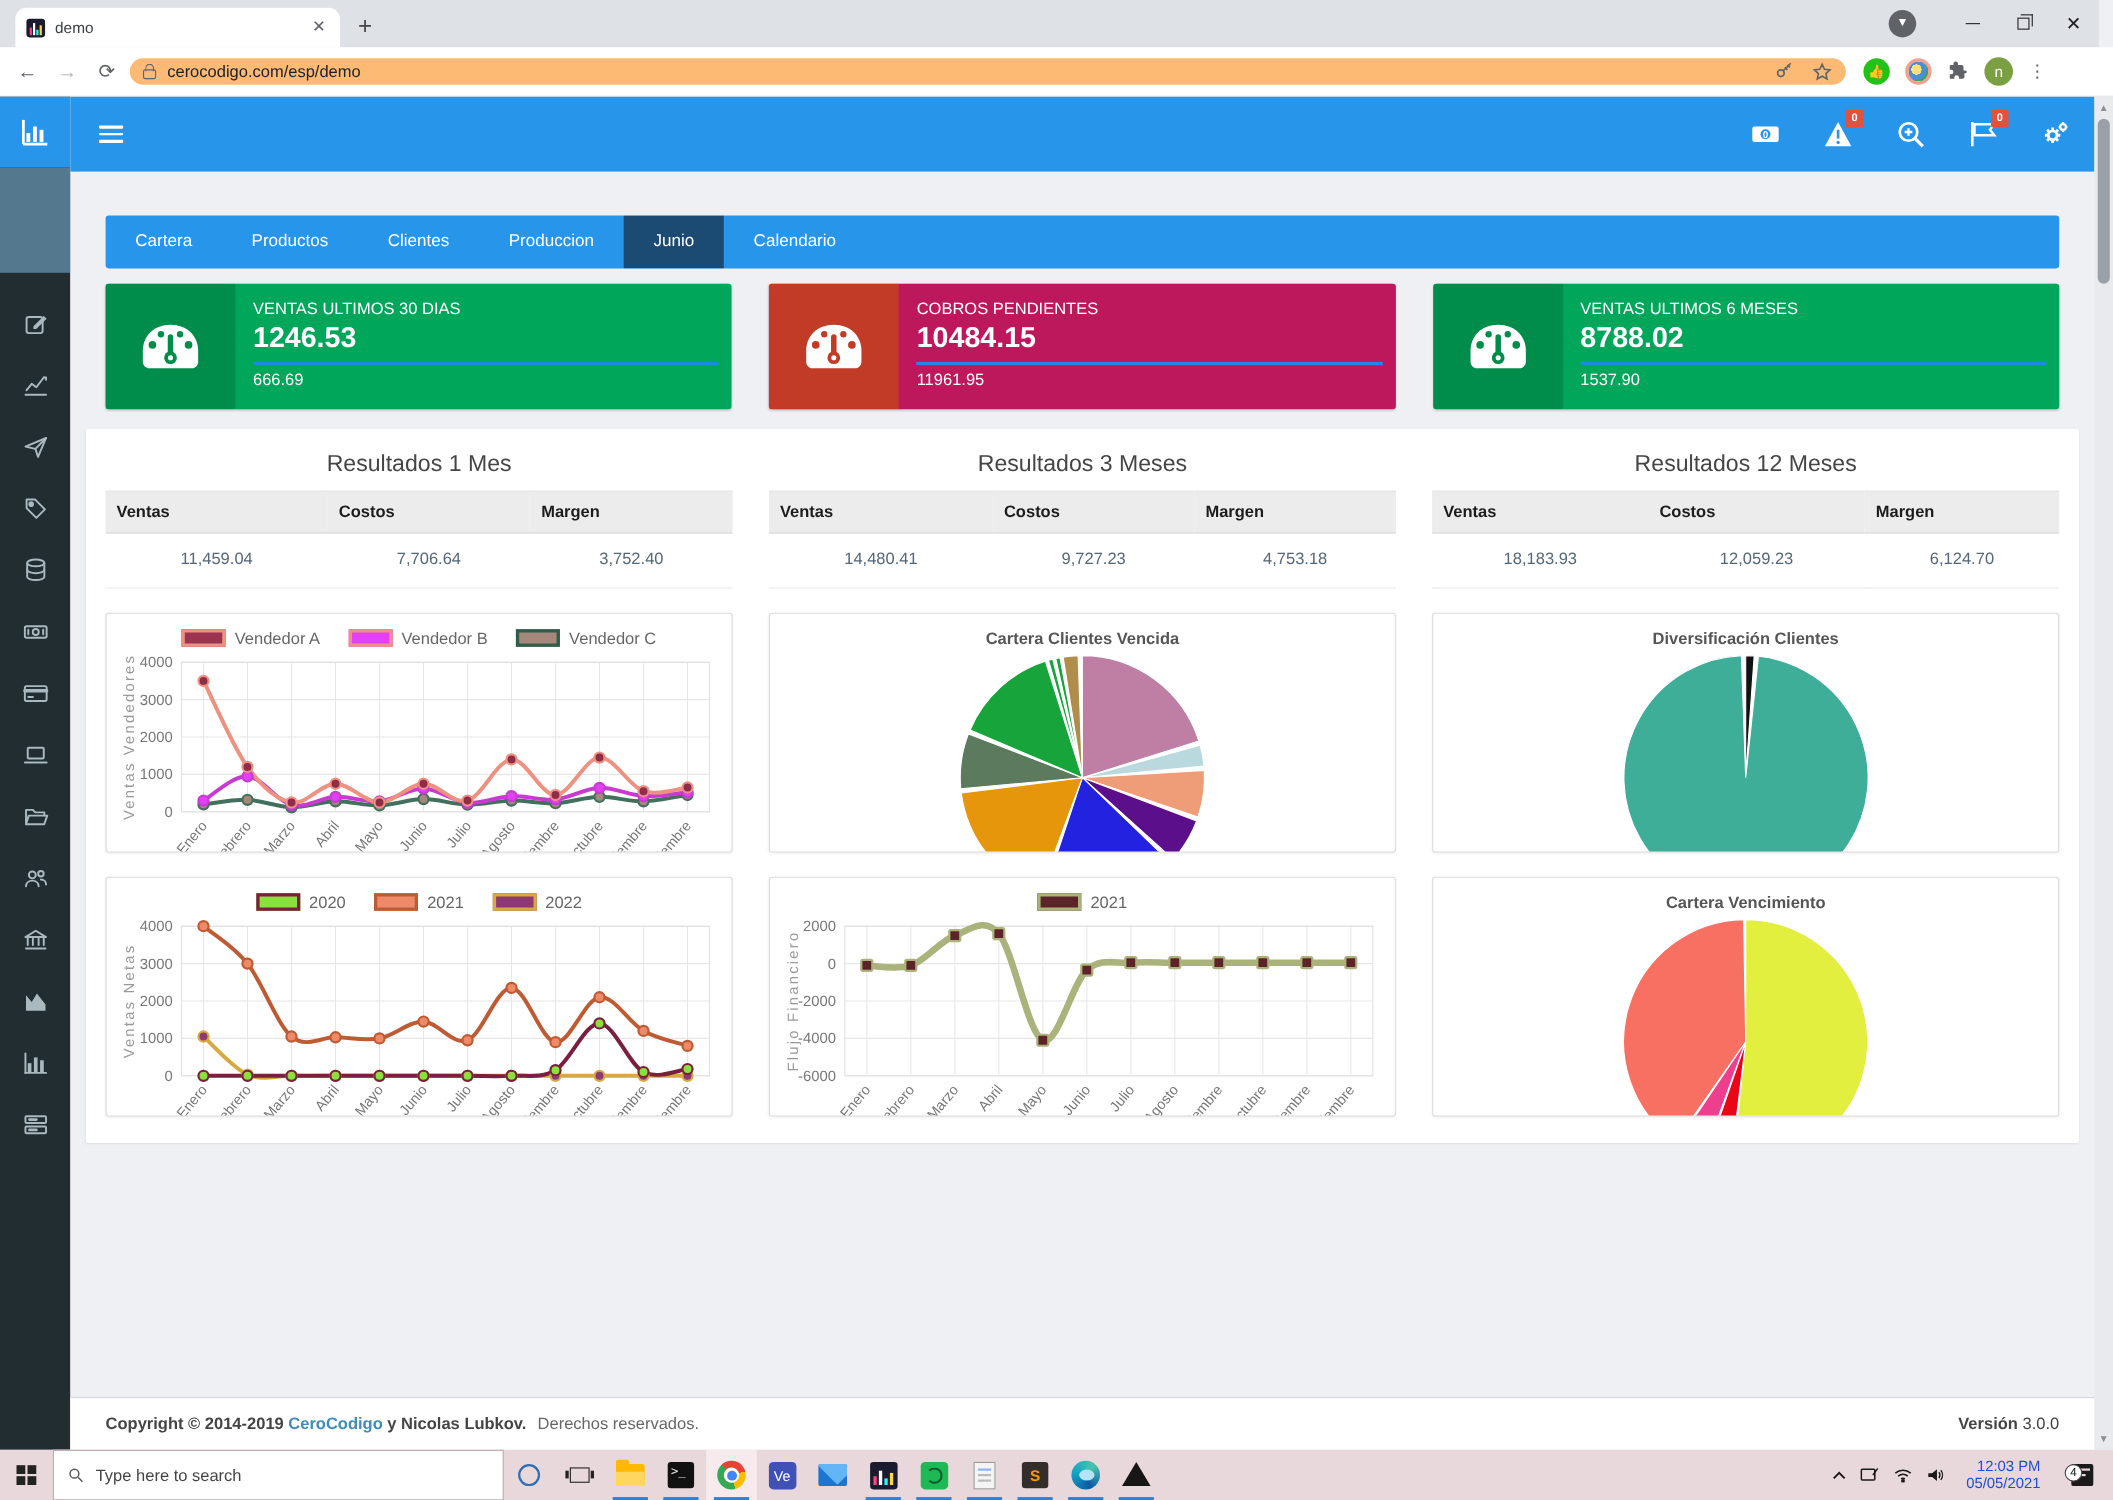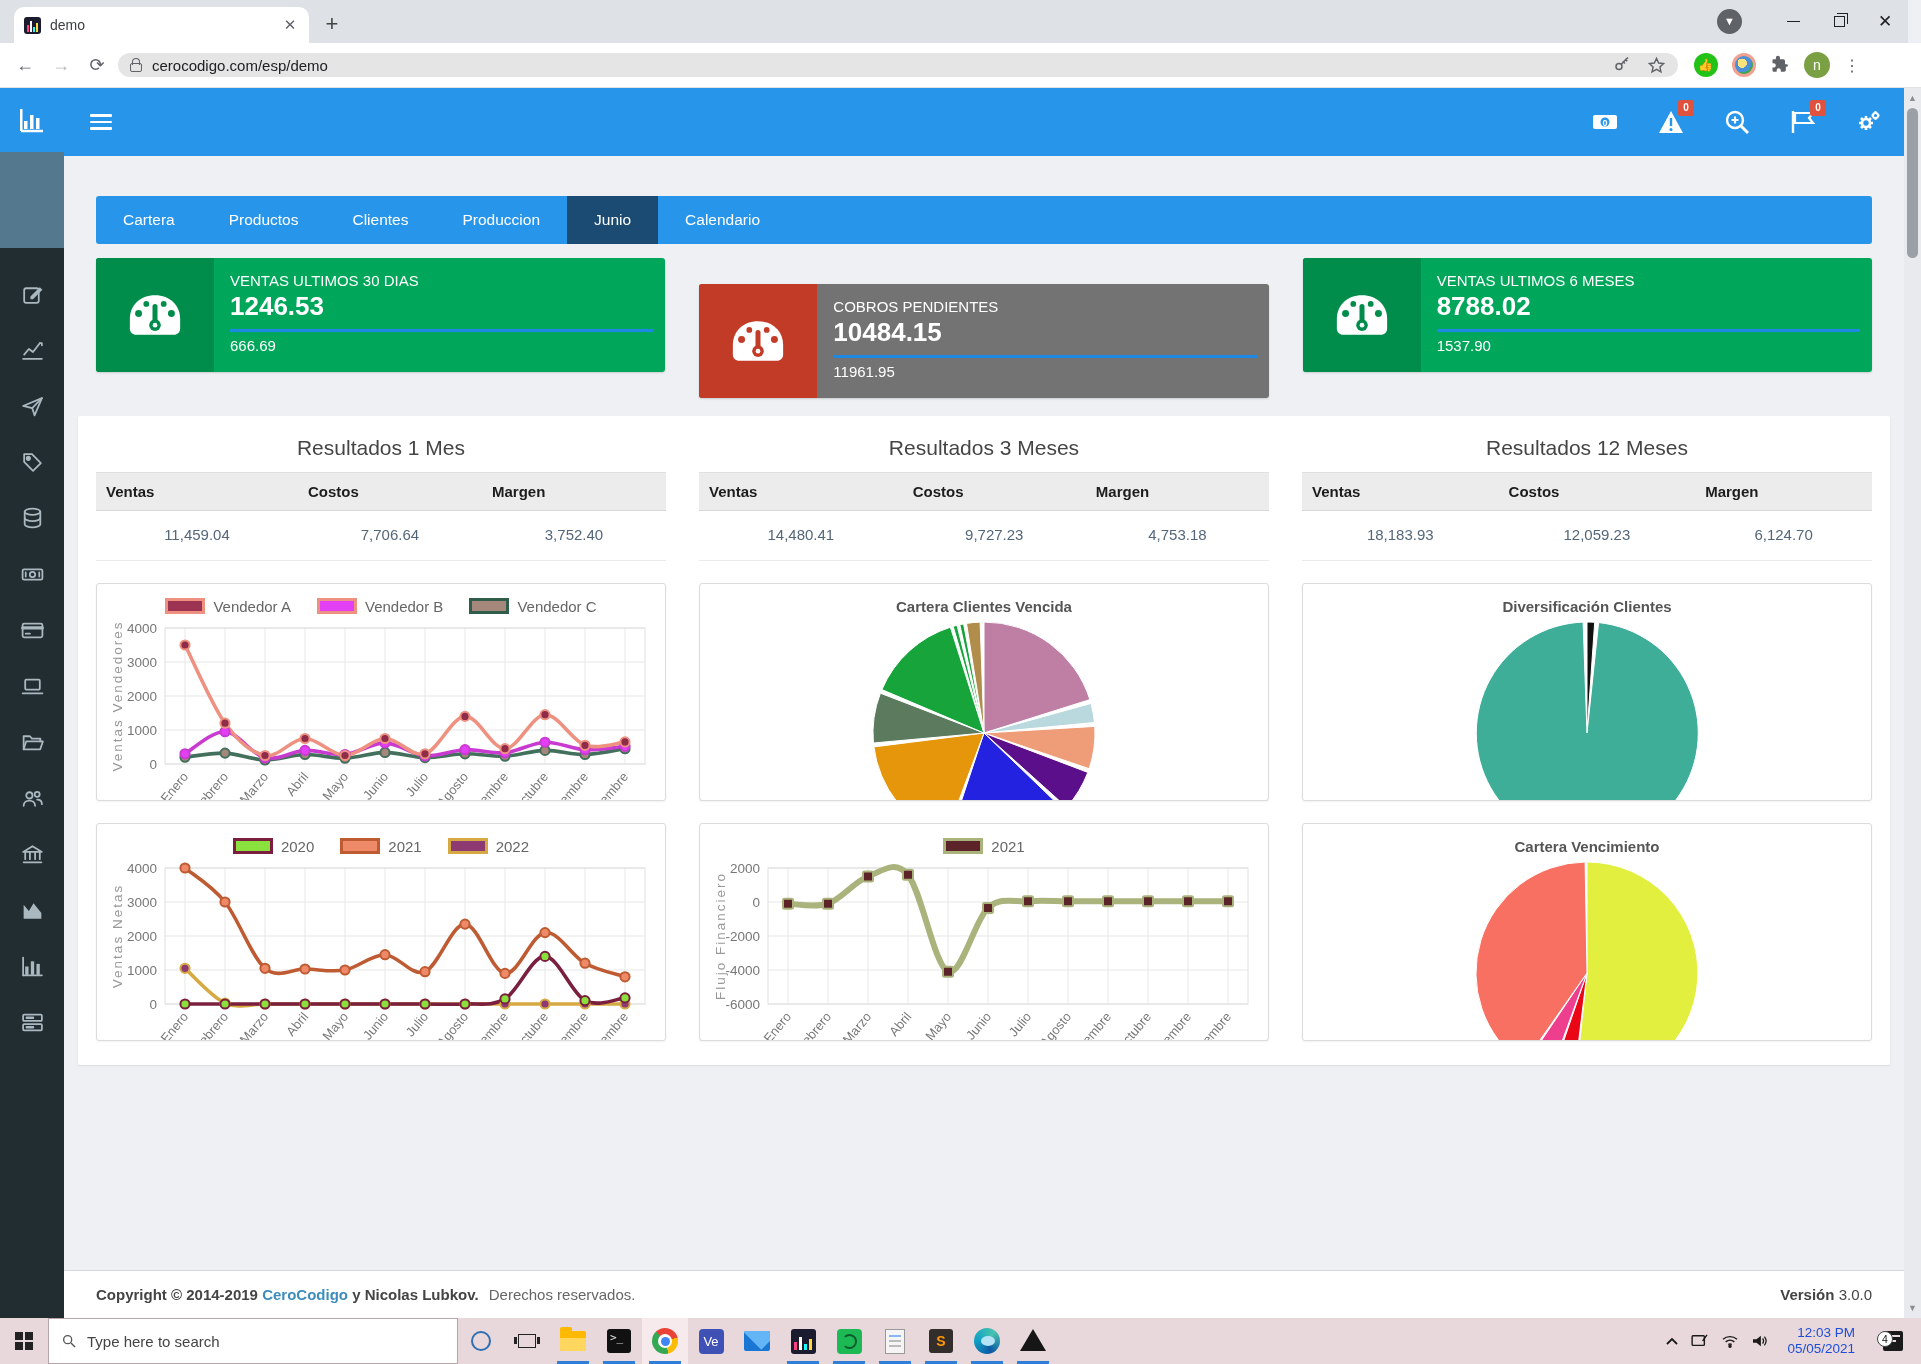--- a/index.html
+++ b/index.html
@@ -17,21 +17,21 @@
   .wincontrols { margin-left:auto; display:flex; align-items:center; height:43px; }
   .updcircle { width:25px; height:25px; border-radius:50%; background:#5f6368; color:#fff; font-size:11px; text-align:center; line-height:24px; margin-right:28px; }
   .wbtn { width:46px; height:43px; display:flex; align-items:center; justify-content:center; color:#202124; }
   .wbtn .mindash{ width:13px; height:1.6px; background:#202124; }
   .wbtn .restore{ width:11px; height:11px; border:1.4px solid #202124; position:relative; }
   .wbtn .restore:before{ content:""; position:absolute; left:2px; top:-4px; width:10px; height:10px; border-top:1.4px solid #202124; border-right:1.4px solid #202124; }
   .wbtn .x { font-size:17px; }
   .toolbar { position:absolute; top:43px; left:0; right:0; height:45px; background:#fff; display:flex; align-items:center; padding:0 10px; gap:6px; border-bottom:1px solid #e3e3e3; }
   .navbtn { width:30px; height:30px; font-size:18px; color:#5f6368; text-align:center; line-height:30px; border-radius:50%; }
   .navbtn.dis { color:#b6b9be; }
-  .urlpill { flex:1; max-width:1560px; height:24px; background:#e5e5e5; border-radius:16px; display:flex; align-items:center; padding:0 12px; gap:10px; }
+  .urlpill { flex:1; max-width:1560px; height:24px; background:#fdba74; border-radius:16px; display:flex; align-items:center; padding:0 12px; gap:10px; }
   .urlpill .lock { width:12px; height:9px; border:1.6px solid #5f6368; border-radius:2px; position:relative; margin-top:4px; }
   .urlpill .lock:before { content:""; position:absolute; left:1px; top:-6px; width:6px; height:6px; border:1.6px solid #5f6368; border-bottom:none; border-radius:4px 4px 0 0; }
   .urltext { font-size:15px; color:#202124; }
   .pillicons { margin-left:auto; display:flex; gap:16px; align-items:center; color:#5f6368; }
   .extrow { display:flex; align-items:center; gap:14px; margin-left:10px; }
   .extdot { width:24px; height:24px; border-radius:50%; }
   .ext-thumb { background:#23c218; position:relative; }
   .ext-thumb:after{ content:"👍"; position:absolute; inset:0; font-size:12px; color:#fff; text-align:center; line-height:24px;}
   .ext-globe { background:radial-gradient(circle at 40% 40%, #ffe27a 0 30%, #4a90d9 31% 60%, #3aa757 61%); border:3px solid #f2a090; }
   .puzzle { color:#5f6368; font-size:17px; }
@@ -387,21 +387,21 @@
                     <circle cx="30" cy="34" r="2.4" fill="#fff"></circle>
                   </svg></span>
               </div>
               <div class="stat-body">
                 <div class="stat-label">VENTAS ULTIMOS 30 DIAS</div>
                 <div class="stat-value">1246.53</div>
                 <div class="stat-progress"></div>
                 <div class="stat-sub">666.69</div>
               </div>
             </div>
-            <div class="stat-card" style="background: #737373; margin-top: 26px;">
+            <div class="stat-card" style="background: #be185d;">
               <div class="stat-icon" style="background: rgb(194, 59, 39);">
                 <span class="gaugewrap"><svg width="58" height="47" viewBox="0 0 60 48">
                     <path d="M30 3C14.5 3 4 13.5 4 27.5v10c0 4 2.8 6.5 6.5 6.5h39c3.7 0 6.5-2.5 6.5-6.5v-10C56 13.5 45.5 3 30 3z" fill="#fff"></path>
                     <circle cx="13" cy="22" r="3.6" fill="#c23b27"></circle>
                     <circle cx="47" cy="22" r="3.6" fill="#c23b27"></circle>
                     <circle cx="21" cy="12" r="3" fill="#c23b27"></circle>
                     <circle cx="39" cy="12" r="3" fill="#c23b27"></circle>
                     <rect x="27.4" y="12" width="5.2" height="22" rx="2.6" fill="#c23b27"></rect>
                     <circle cx="30" cy="34" r="6" fill="#c23b27"></circle>
                     <circle cx="30" cy="34" r="2.4" fill="#fff"></circle>

